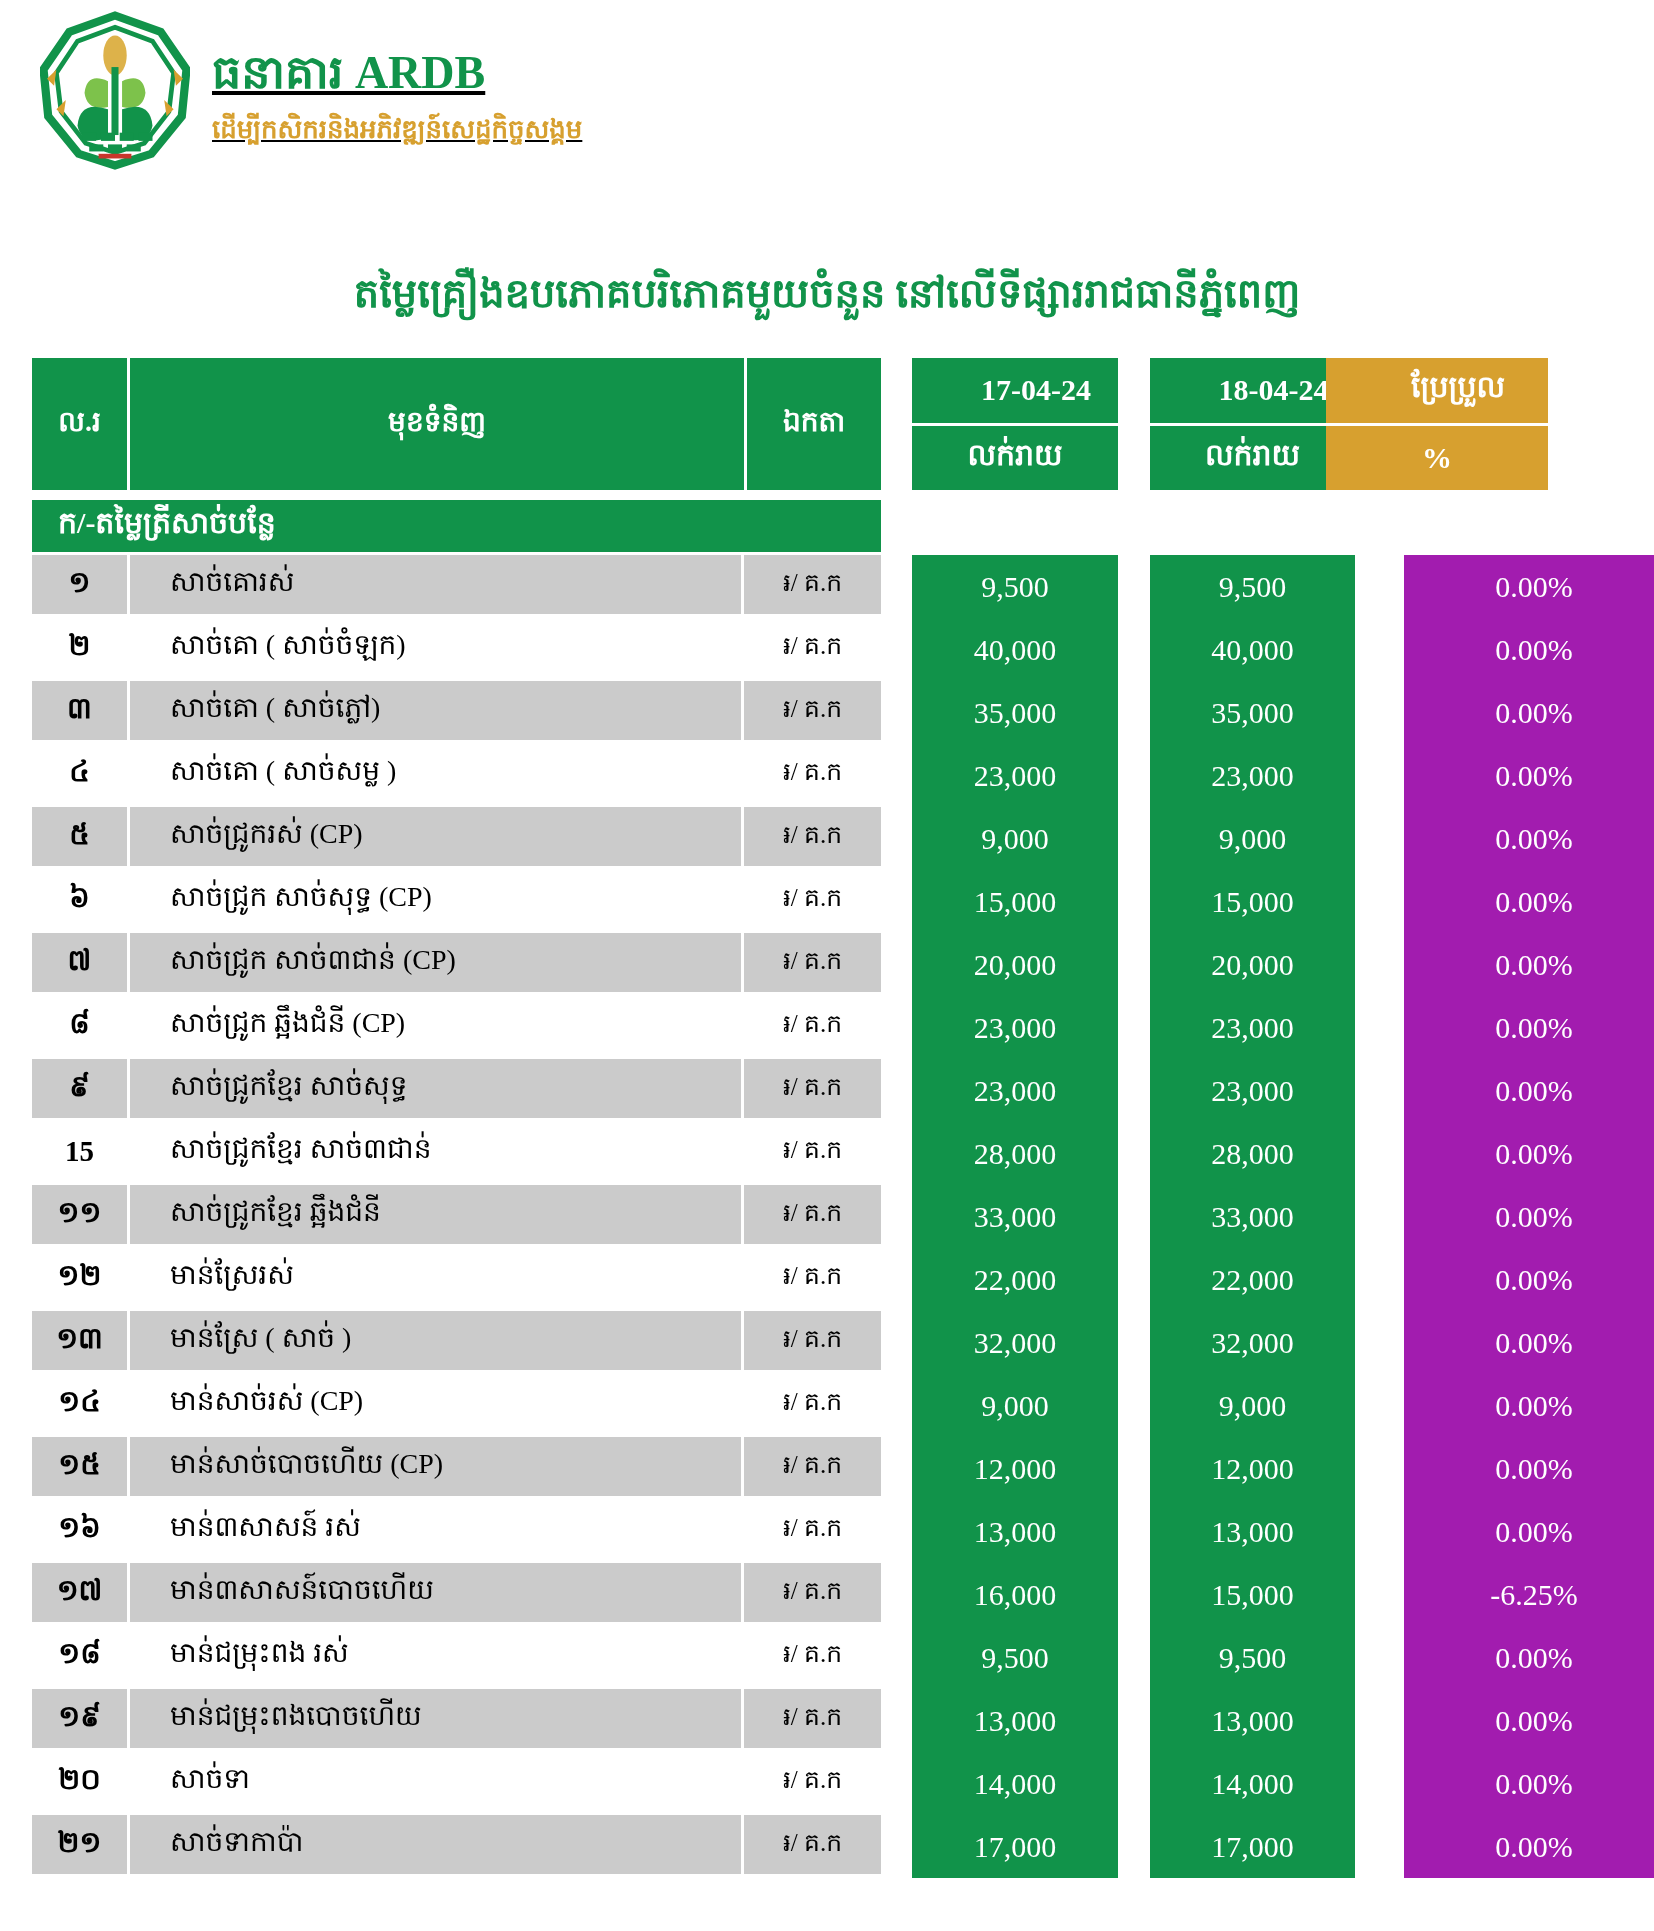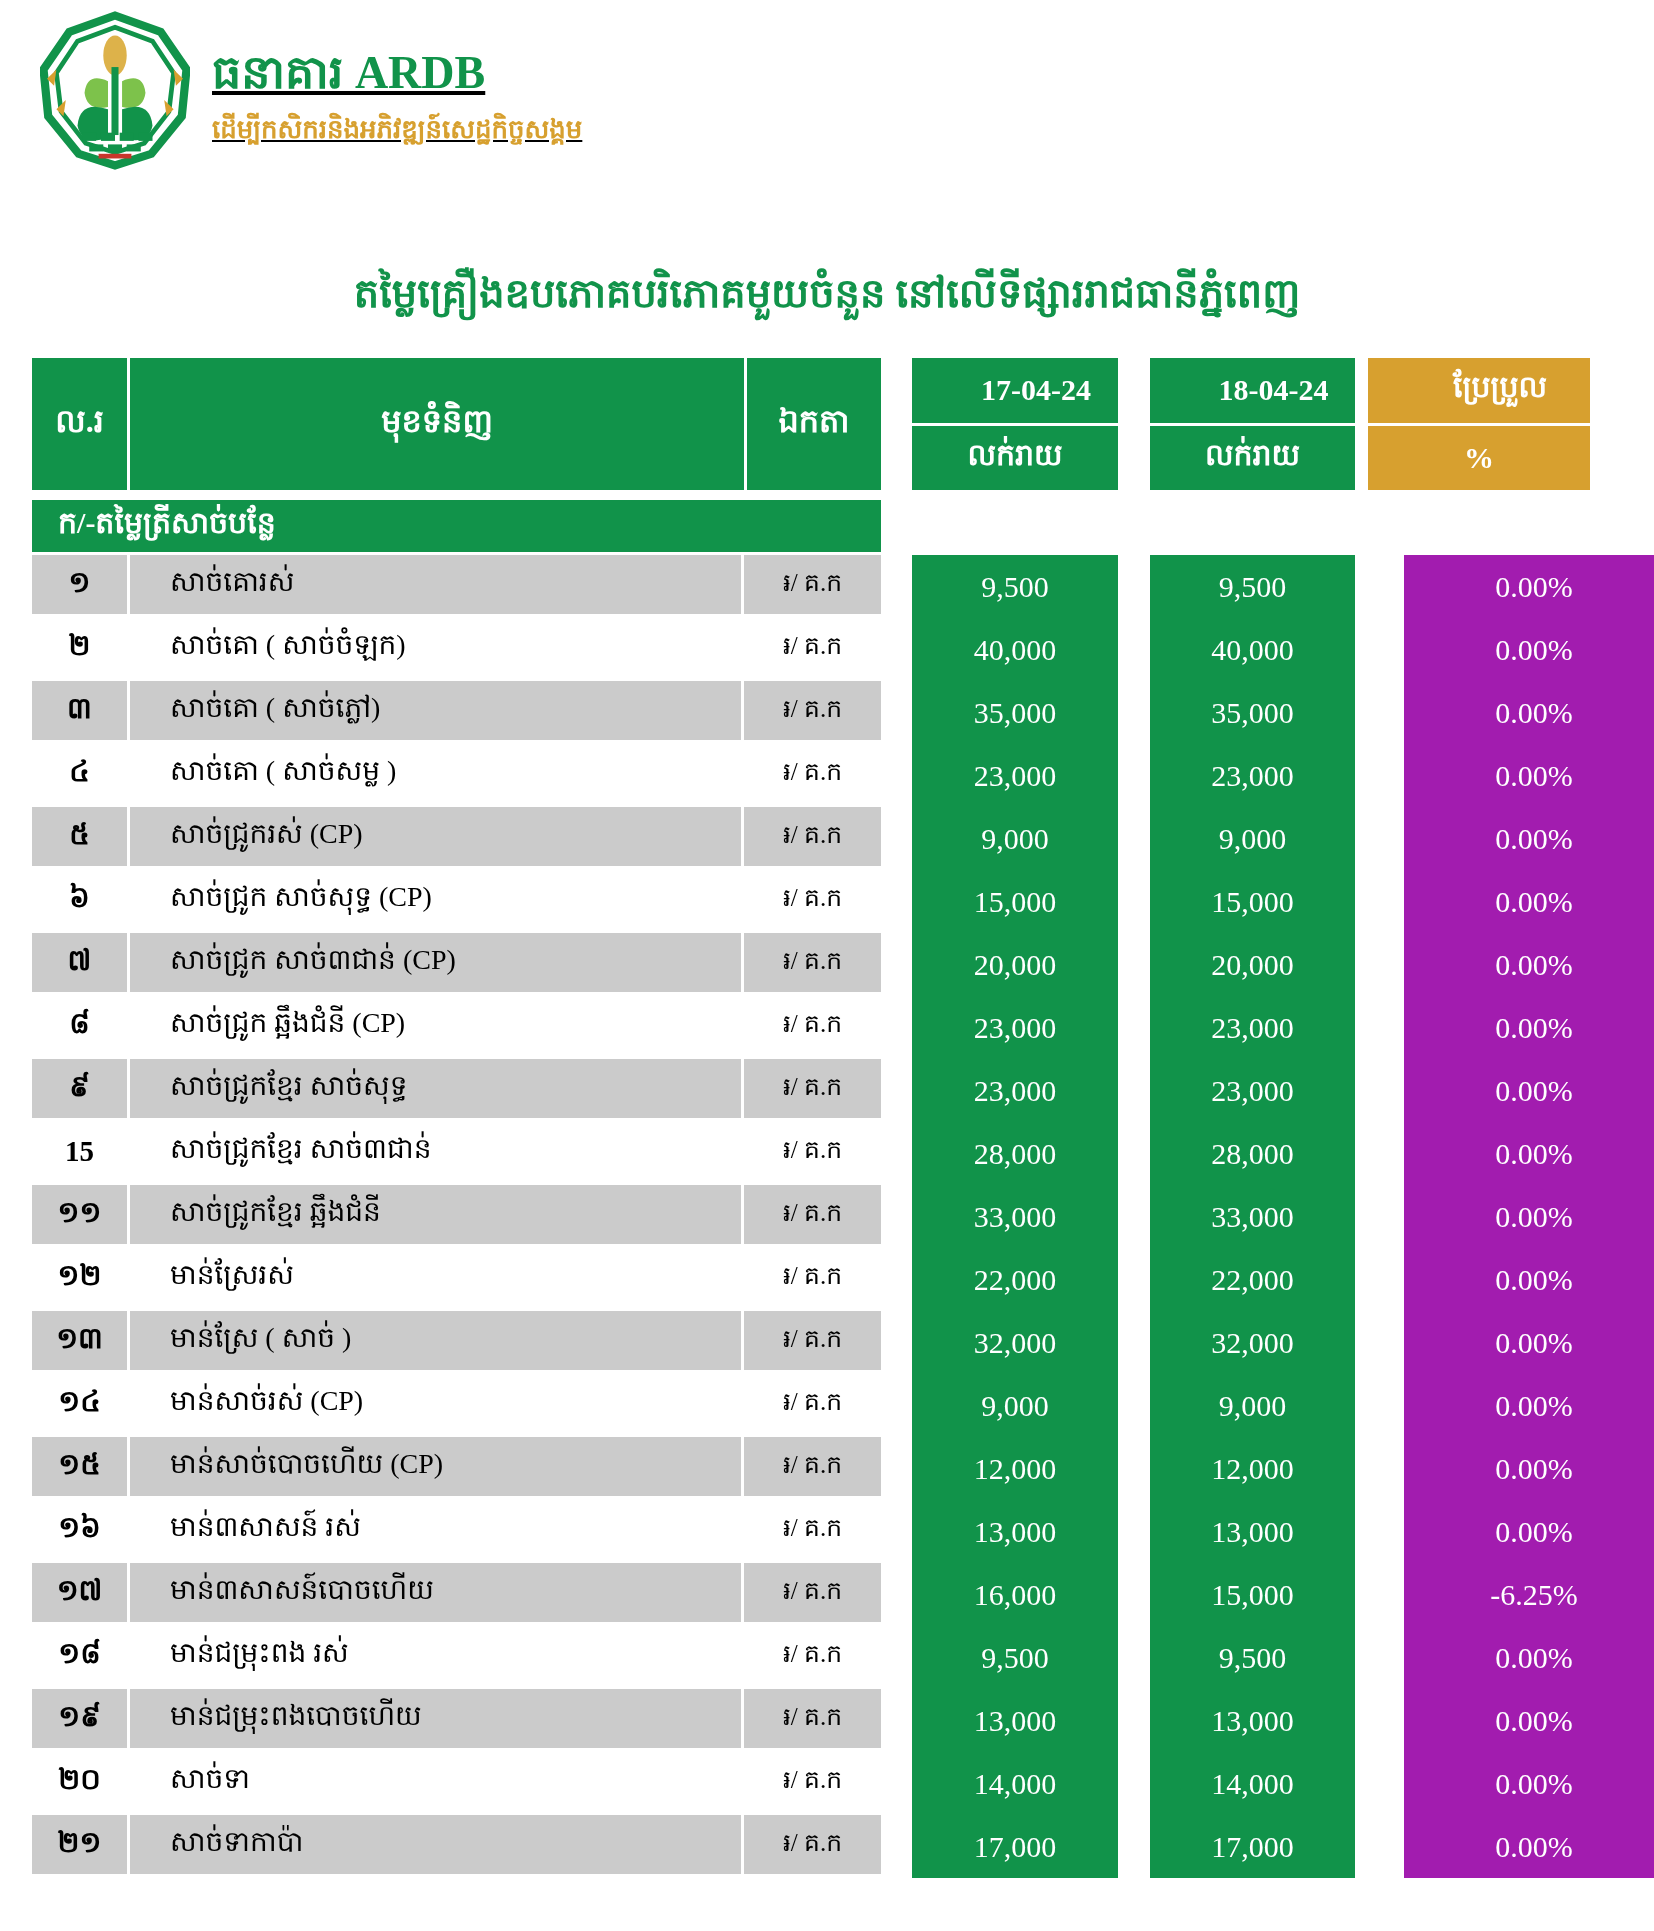--- a/index.html
+++ b/index.html
@@ -11,33 +11,33 @@
   .brand{position:absolute;left:40px;top:8px;display:flex;align-items:flex-start;text-decoration:underline;}
   .logo{width:150px;height:165px;}
   .brand-text{margin-left:22px;padding-top:40px;}
   .brand-name{font-size:46px;font-weight:bold;color:#11934A;line-height:1.1;}
   .brand-tagline{font-size:26px;font-weight:bold;color:#D7A02F;margin-top:14px;}
   
   .title{position:absolute;left:0;top:268px;width:1654px;text-align:center;
     font-size:40px;font-weight:bold;color:#11934A;}
   
   .hdr-left{position:absolute;left:32px;top:358px;width:849px;height:132px;background:#11934A;display:flex;}
-  .hdr-cell{display:flex;align-items:center;justify-content:center;color:#fff;font-weight:bold;font-size:32px;}
+  .hdr-cell{display:flex;align-items:center;justify-content:center;color:#fff;font-weight:bold;font-size:28px;}
   .hdr-no{width:95px;border-right:3px solid #fff;}
   .hdr-item{width:614px;border-right:3px solid #fff;}
   .hdr-unit{flex:1;}
   .hdr-box{position:absolute;top:358px;height:132px;display:flex;flex-direction:column;}
   .hdr-box .top,.hdr-box .bot{flex:1;display:flex;align-items:center;justify-content:center;
     color:#fff;font-weight:bold;font-size:30px;}
   .hdr-box .top{border-bottom:3px solid #fff;padding-left:42px;}
   .green-box{background:#11934A;}
   .gold-box{background:#D7A02F;}
   .hdr-d1{left:912px;width:206px;}
   .hdr-d2{left:1150px;width:205px;}
-  .hdr-pc{left:1368px;width:222px;}
+  .hdr-pc{left:1326px;width:222px;}
   
   .section-bar{position:absolute;left:32px;top:500px;width:849px;height:52px;background:#11934A;
     display:flex;align-items:center;padding-left:26px;box-sizing:border-box;
     color:#fff;font-weight:bold;font-size:30px;}
   
   .body-left{position:absolute;left:32px;top:555px;width:849px;}
   .trow{height:59px;margin-bottom:4px;display:flex;align-items:center;}
   .trow.odd{background:#CBCBCB;}
   .trow.even{background:#ffffff;}
   .c-no{width:95px;text-align:center;font-weight:bold;font-size:29px;align-self:stretch;

